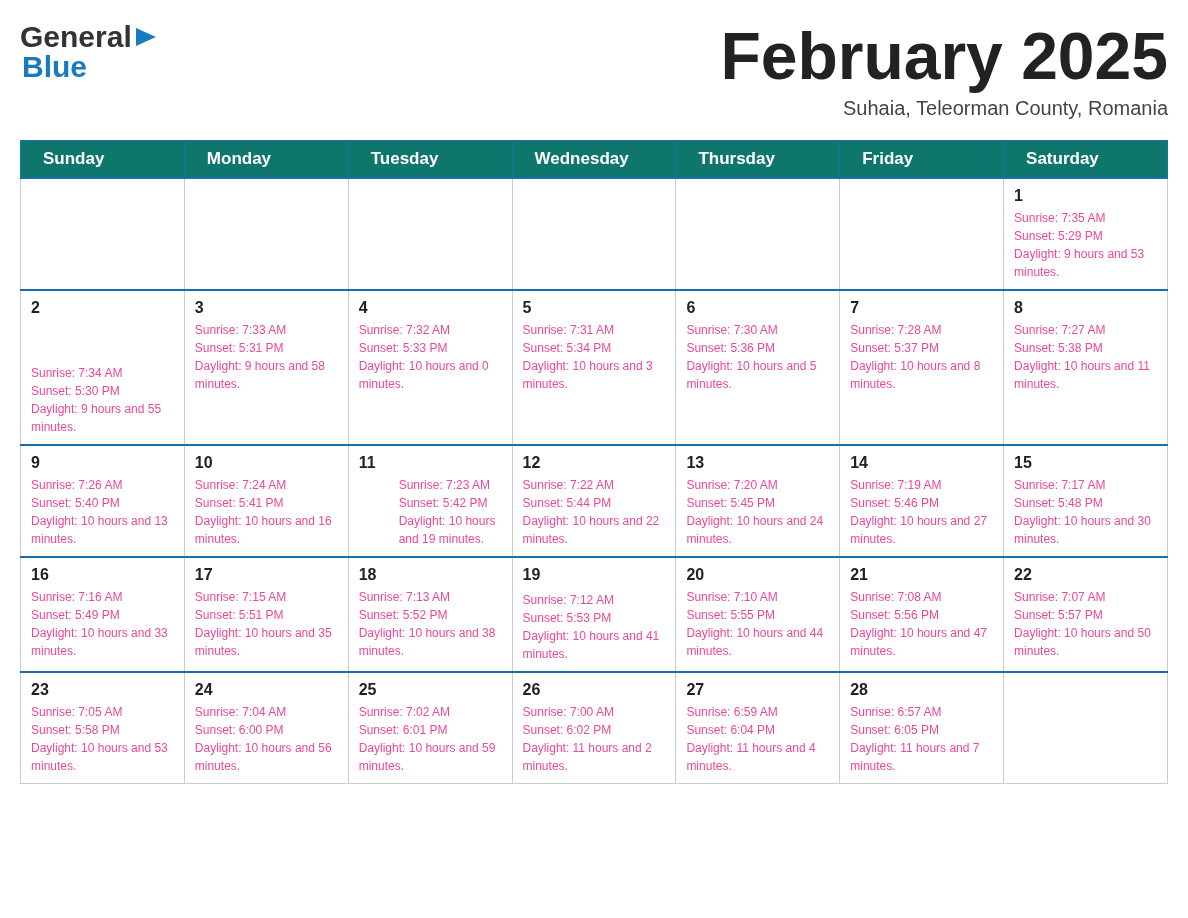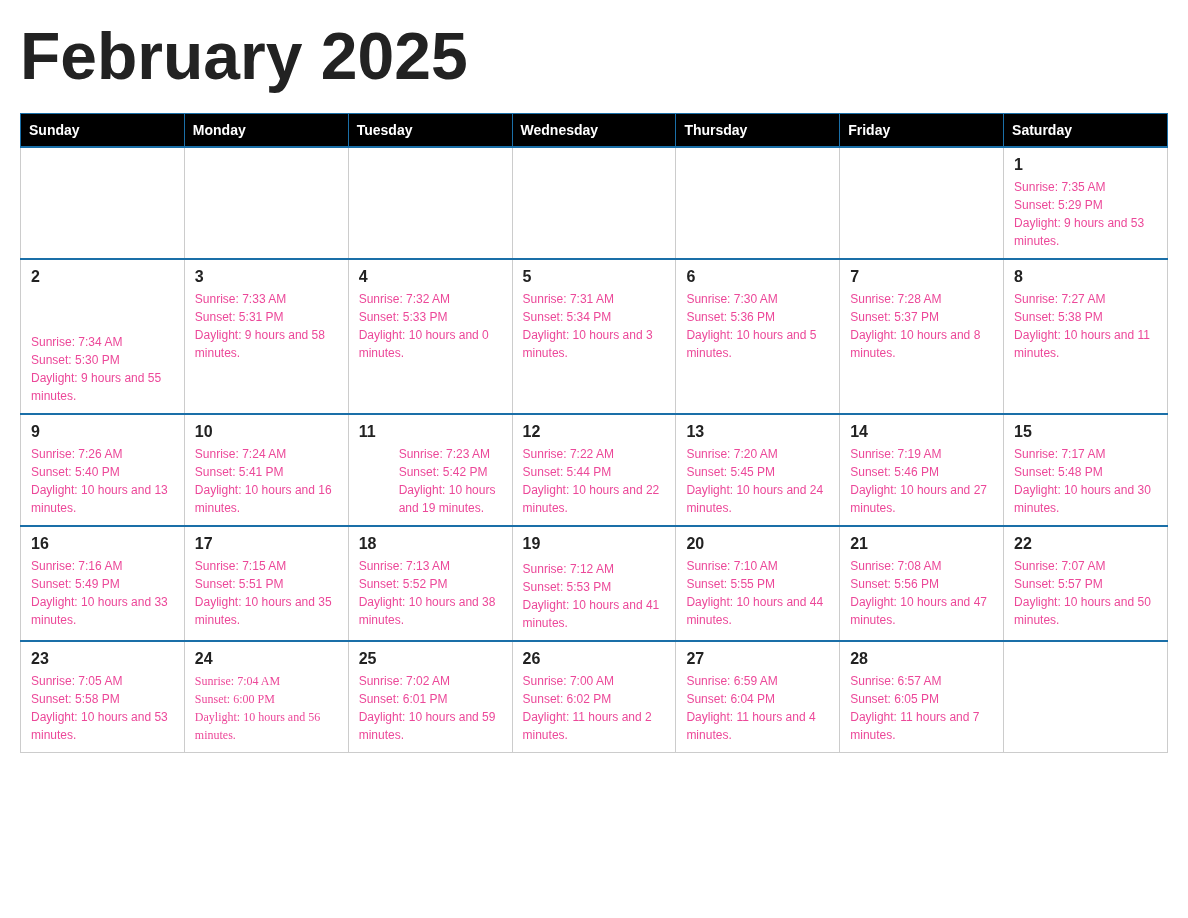--- a/index.html
+++ b/index.html
@@ -33,25 +33,25 @@
     .subtitle {
       font-size: 20px;
       color: #444;
       margin-top: 4px;
     }
     .calendar {
       width: 100%;
       border-collapse: collapse;
     }
     .calendar th {
-      background-color: #000000;
+      background-color: #0f766e;
       color: #fff;
-      font-size: 14px;
+      font-size: 17px;
       font-weight: bold;
-      padding: 8px 8px;
+      padding: 8px 22px;
       text-align: left;
       border: 1px solid #1a6fa8;
     }
     .calendar td {
       vertical-align: top;
       padding: 8px 10px;
       border: 1px solid #ccc;
       border-top: 2px solid #1a6fa8;
       font-size: 12.5px;
       color: #333;
@@ -80,22 +80,36 @@
     .logo-line2 {
       display: flex;
       align-items: center;
       margin-top: -4px;
     }
   </style>
 </head>
 <body>
 
 <div class="header">
+  <div class="logo">
+    <div class="logo-line1">
+      <span style="font-size:30px;font-weight:bold;color:#333;font-family:Arial,sans-serif;">General</span>
+      <span style="display:inline-block;margin-left:4px;margin-top:4px;">
+        <svg width="20" height="22" viewBox="0 0 20 22">
+          <polygon points="0,2 20,11 0,20" fill="#1a7abf"></polygon>
+        </svg>
+      </span>
+    </div>
+    <div class="logo-line2">
+      <span style="font-size:30px;font-weight:bold;color:#1a7abf;font-family:Arial,sans-serif;margin-left:2px;">Blue</span>
+    </div>
+  </div>
   <div class="title-section">
     <div class="month-title">February 2025</div>
+    <div class="subtitle">Suhaia, Teleorman County, Romania</div>
   </div>
 </div>
 
 <table class="calendar">
   <thead>
     <tr>
     <th>Sunday</th>
         <th>Monday</th>
         <th>Tuesday</th>
         <th>Wednesday</th>
@@ -253,21 +267,21 @@
       </tr>
       <tr>
         <td>
           <span class="day-number">23</span>
           <div class="day-info" style="white-space: pre-line;">Sunrise: 7:05 AM
 Sunset: 5:58 PM
 Daylight: 10 hours and 53 minutes.</div>
         </td>
         <td>
           <span class="day-number">24</span>
-          <div class="day-info" style="white-space: pre-line; font-family: Liberation Serif, serif;">Sunrise: 7:04 AM
+          <div class="day-info" style="white-space: pre-line;">Sunrise: 7:04 AM
 Sunset: 6:00 PM
 Daylight: 10 hours and 56 minutes.</div>
         </td>
         <td>
           <span class="day-number">25</span>
           <div class="day-info" style="white-space: pre-line;">Sunrise: 7:02 AM
 Sunset: 6:01 PM
 Daylight: 10 hours and 59 minutes.</div>
         </td>
         <td>

